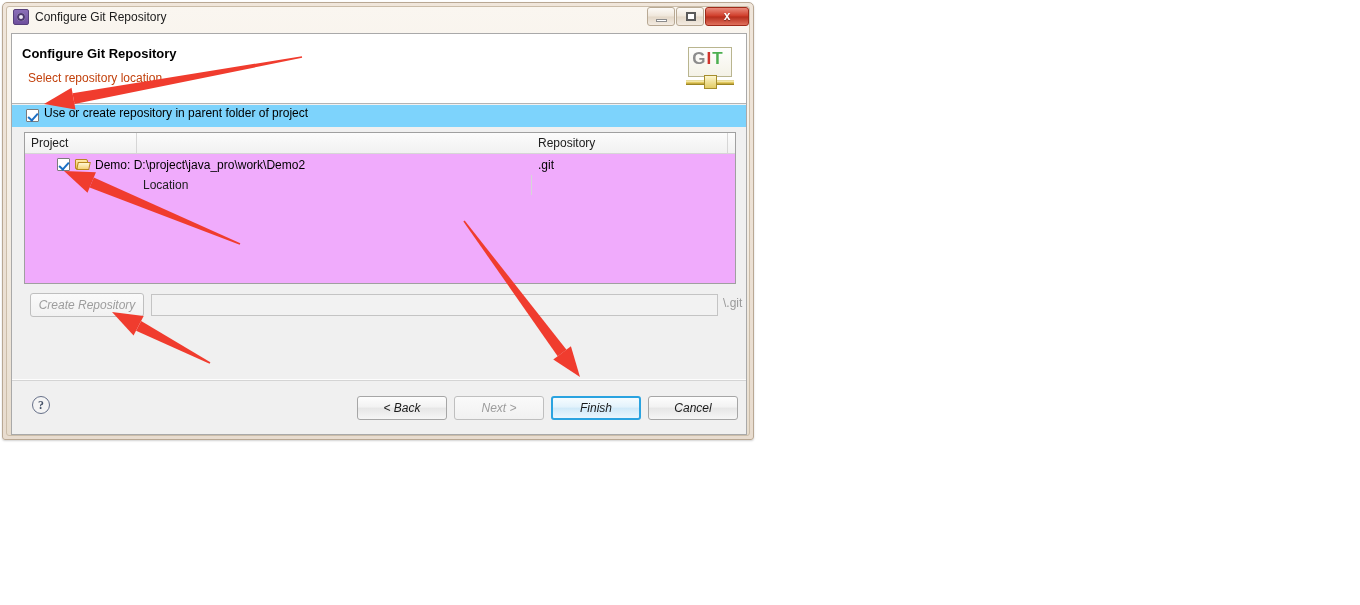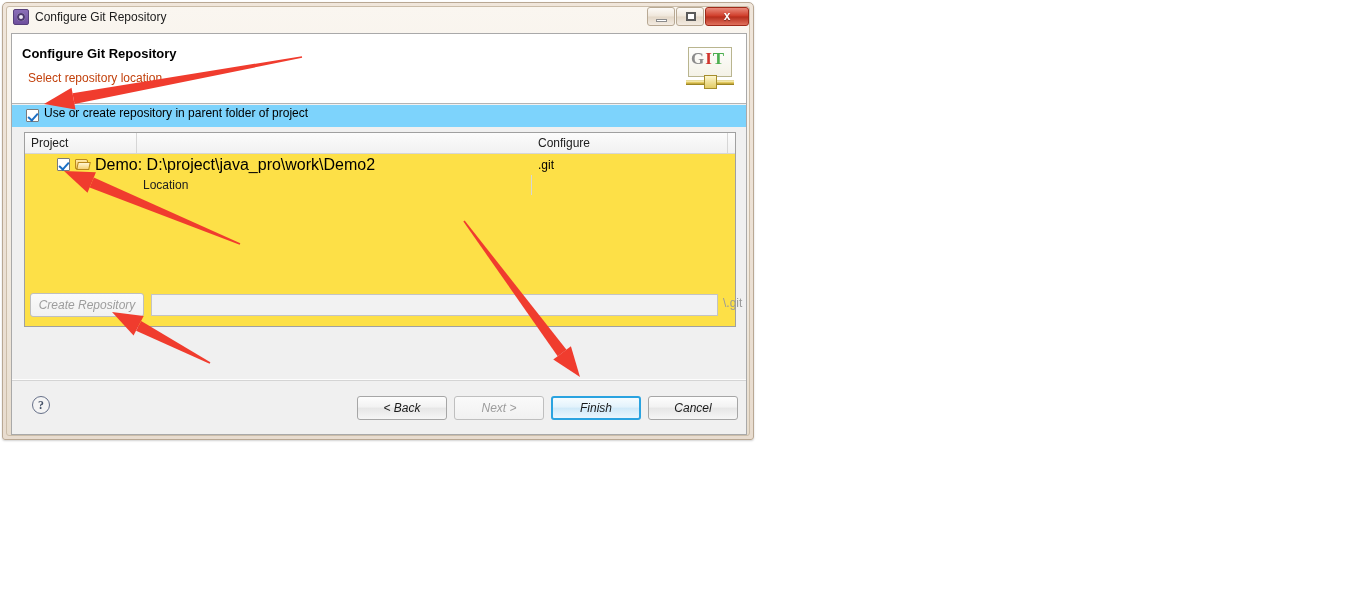--- a/index.html
+++ b/index.html
@@ -193,21 +193,21 @@
     background: linear-gradient(180deg,#fefefd 0%, #f4f2e7 100%);
     border: 1px solid #b9b58f;
     box-sizing: border-box;
   }
   .git-letters {
     position: absolute;
     left: 0;
     top: 4px;
     width: 44px;
     text-align: center;
-    font-family: Liberation Serif, serif;
+    font-family: Liberation Sans, sans-serif;
     font-size: 17px;
     font-weight: bold;
     letter-spacing: 1px;
   }
   .git-g { color: #8c8c8c; }
   .git-i { color: #d0342c; }
   .git-t { color: #4caf50; }
   .git-band {
     position: absolute;
     left: 0;
@@ -268,22 +268,22 @@
     color: #000;
     white-space: nowrap;
   }
 
   
   .table {
     position: absolute;
     left: 12px;
     top: 98px;
     width: 712px;
-    height: 195px;
-    background: #fde047;
+    height: 152px;
+    background: #f0abfc;
     border: 1px solid #a0a0a0;
     box-sizing: border-box;
   }
   .thead {
     position: absolute;
     left: 0; top: 0; right: 0;
     height: 21px;
     background: linear-gradient(180deg,#fcfcfc 0%, #f1f1f1 100%);
     border-bottom: 1px solid #d6d6d6;
     box-sizing: border-box;
@@ -336,21 +336,21 @@
     width: 13px; height: 8px;
     background: linear-gradient(180deg,#fff6d4 0%, #f6d277 100%);
     border: 1px solid #b8881f;
     box-sizing: border-box;
     transform: skewX(-12deg);
   }
   .cell-project {
     position: absolute;
     left: 70px;
     top: 22px;
-    font-size: 16px;
+    font-size: 12px;
     color: #000;
     line-height: 20px;
     white-space: nowrap;
   }
   .cell-repository {
     position: absolute;
     left: 513px;
     top: 22px;
     font-size: 12px;
     color: #000;
@@ -511,21 +511,21 @@
 
       <div class="cb-row">
         <div class="wincheck checked cb-main"></div>
         <div class="cb-label">Use or create repository in parent folder of project</div>
       </div>
 
       <div class="table">
         <div class="thead">
           <div class="th th-project">Project</div>
           <div class="th th-location">Location</div>
-          <div class="th th-repository">Configure</div>
+          <div class="th th-repository">Repository</div>
           <div class="th th-spare"></div>
         </div>
 
         <div class="trow"></div>
         <div class="wincheck checked row-check"></div>
         <div class="folder-icon">
           <div class="back"></div>
           <div class="front"></div>
         </div>
         <div class="cell-project">Demo: D:\project\java_pro\work\Demo2</div>

